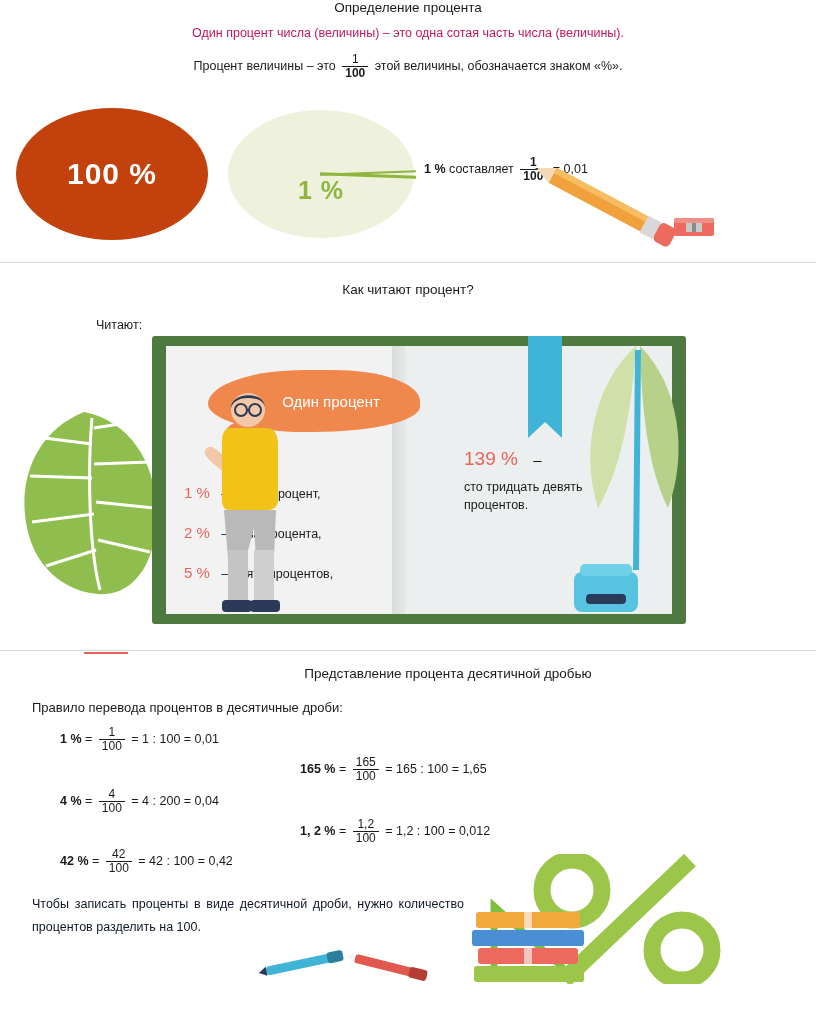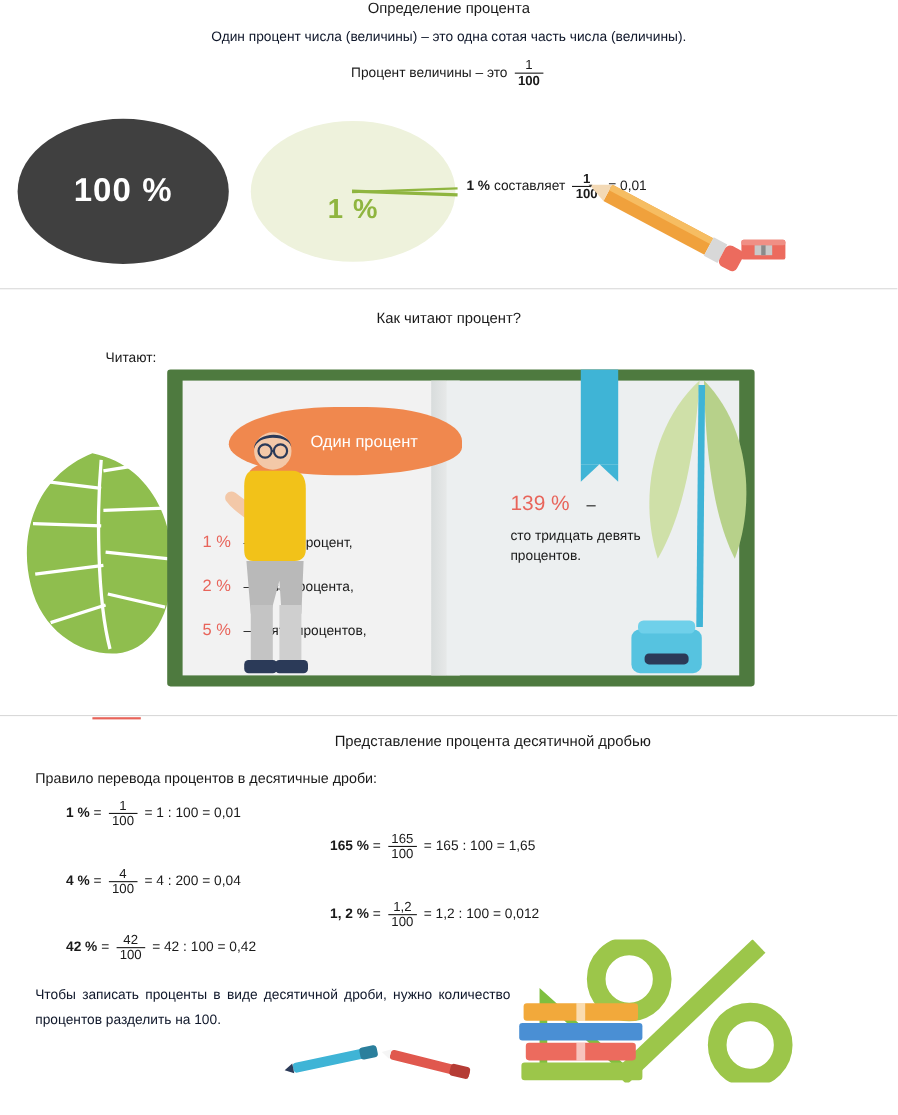--- a/index.html
+++ b/index.html
@@ -16,26 +16,26 @@
   
   .center{text-align:center;}
 
   .frac{display:inline-block;vertical-align:-0.55em;text-align:center;line-height:1.05;margin:0 3px;}
   .frac .num{display:block;padding:0 3px;font-size:12px;}
   .frac .den{display:block;border-top:1.4px solid #1a1a1a;padding:0 3px;font-size:12px;font-weight:bold;}
   .frac.thin .den{font-weight:normal;}
 
   
   .sec1-title{position:absolute;top:0px;left:0;width:816px;font-size:13.5px;}
-  .sec1-line1{position:absolute;top:26px;left:0;width:816px;font-size:12.5px;color:#0f172a;}
+  .sec1-line1{position:absolute;top:26px;left:0;width:816px;font-size:12.5px;color:#be185d;}
   .sec1-line2{position:absolute;top:53px;left:0;width:816px;font-size:12.5px;}
 
   .circle100{
     position:absolute;left:16px;top:108px;width:192px;height:132px;
-    background:#404040;border-radius:50%;
+    background:#c2410c;border-radius:50%;
     display:flex;align-items:center;justify-content:center;
     color:#ffffff;font-size:30px;font-weight:bold;letter-spacing:1px;
   }
   .circle1{
     position:absolute;left:228px;top:110px;width:186px;height:128px;
     background:#eef2dc;border-radius:50%;
   }
   .circle1 .label{
     position:absolute;left:0;top:66px;width:186px;text-align:center;
     color:#8fb53f;font-size:25px;font-weight:bold;letter-spacing:1px;
@@ -125,20 +125,21 @@
   <div class="sec1-title center">Определение процента</div>
 
   <div class="sec1-line1 center">Один процент числа (величины) – это одна сотая часть числа (величины).</div>
 
   <div class="sec1-line2 center">
     <span>Процент величины – это</span>
     <span class="frac">
       <span class="num">1</span>
       <span class="den">100</span>
     </span>
+    <span>этой величины, обозначается знаком «%».</span>
   </div>
 
   <div class="circle100">
     <span>100 %</span>
   </div>
 
   <div class="circle1">
     <div class="slice-line"></div>
     <div class="slice-line2"></div>
     <div class="label">1 %</div>

